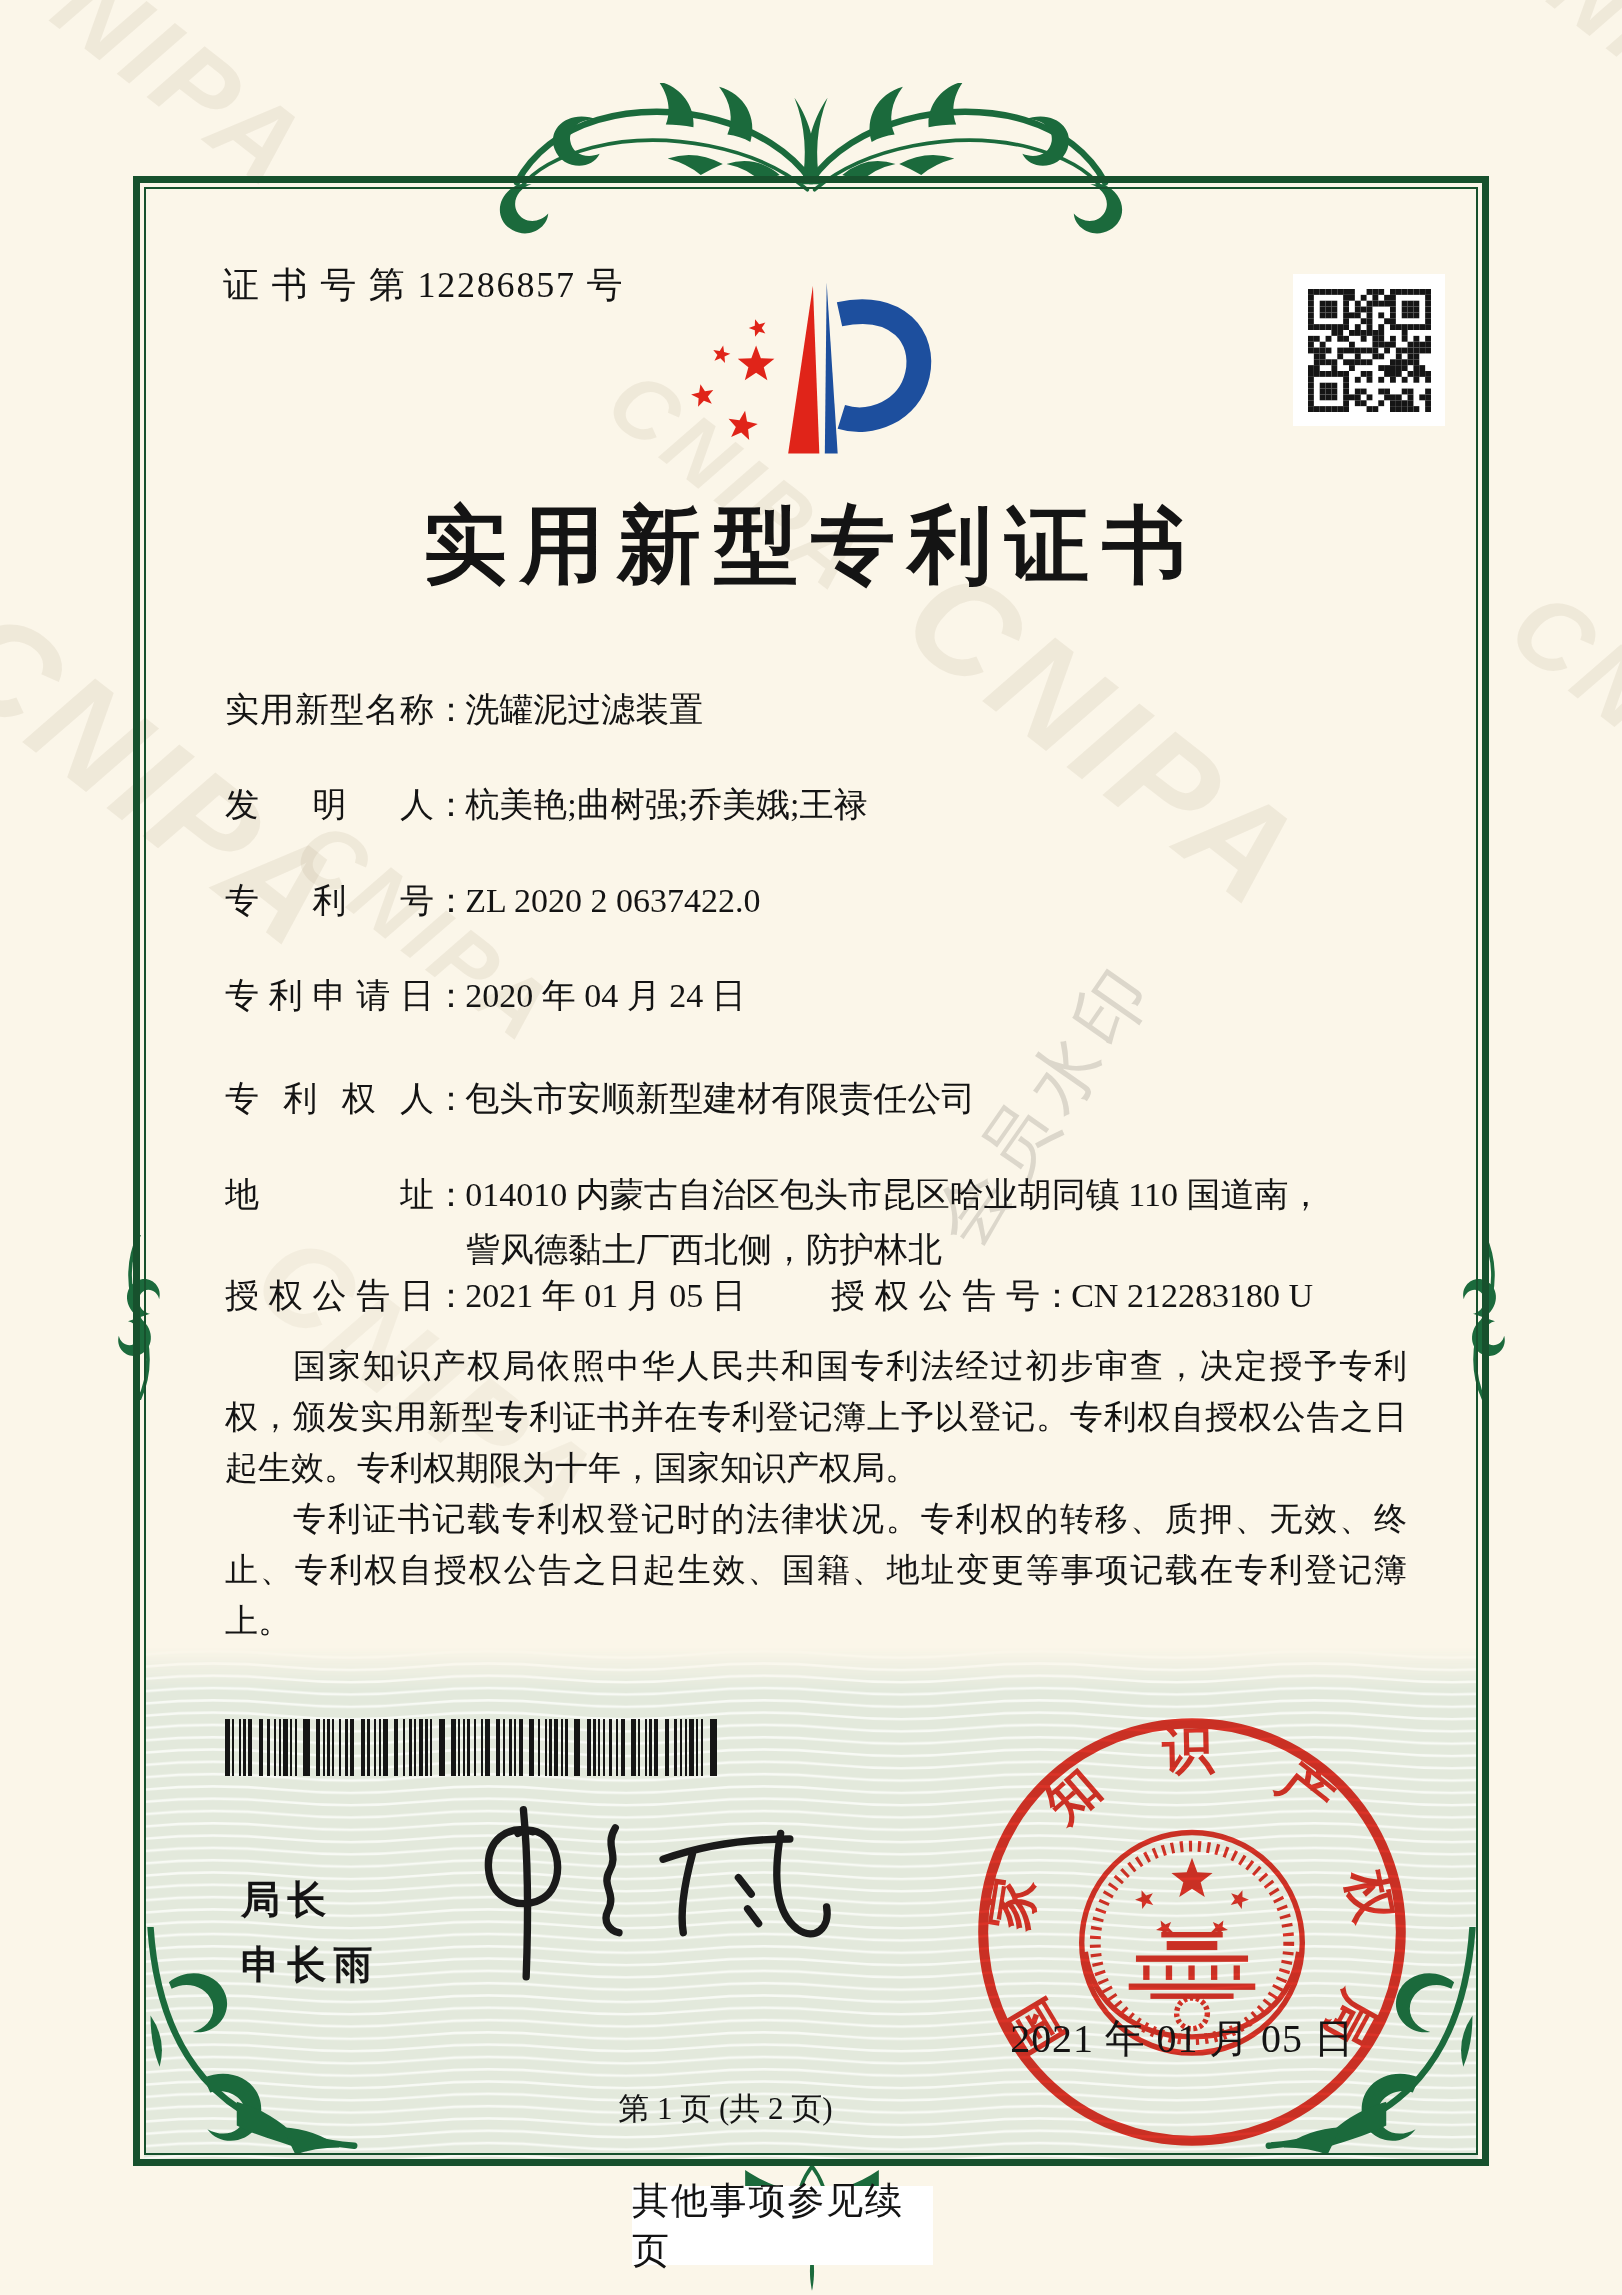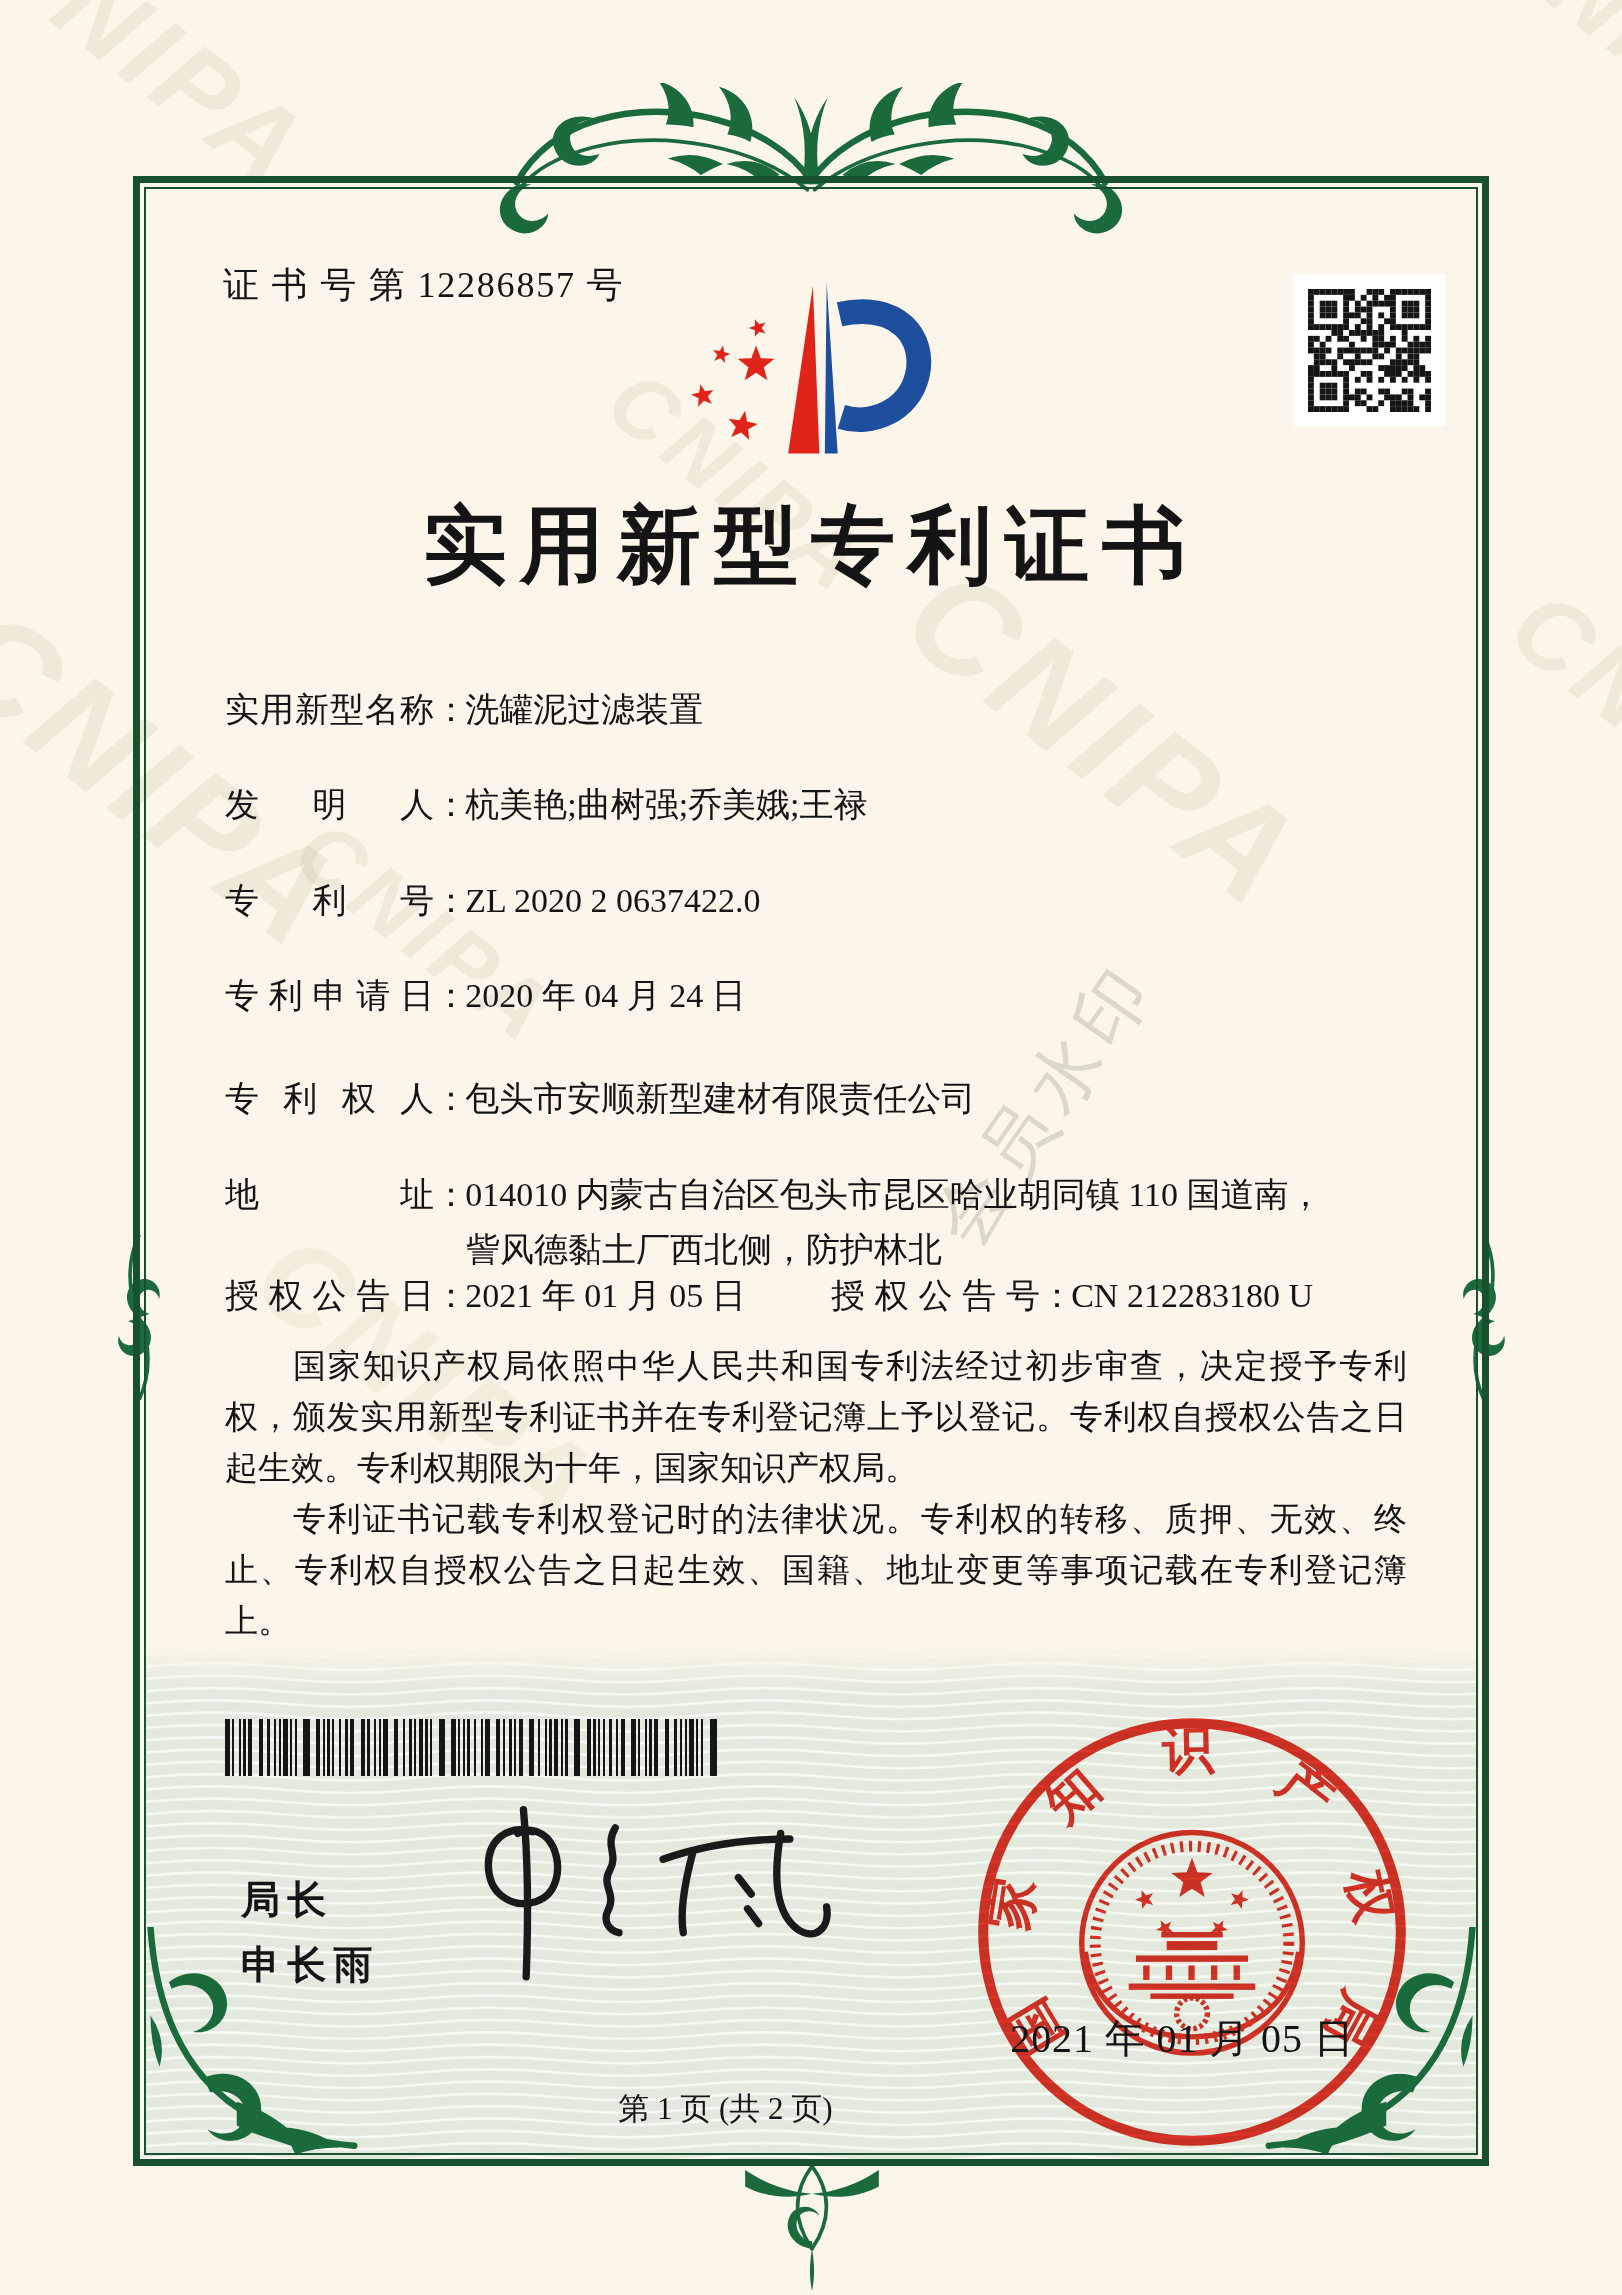--- a/index.html
+++ b/index.html
@@ -588,15 +588,16 @@
       <rect x="-70" y="45" width="140" height="7"></rect>
       <rect x="-46" y="56" width="92" height="6"></rect>
       <circle cy="78" r="17" fill="none" stroke="#e1271b" stroke-width="6" stroke-dasharray="4,3"></circle>
       <path d="M-118,10 C-110,70 -60,104 0,104" fill="none" stroke="#e1271b" stroke-width="6"></path>
       <path d="M118,10 C110,70 60,104 0,104" fill="none" stroke="#e1271b" stroke-width="6"></path>
     </g>
   </svg>
   <div class="sealdate">2021 年 01 月 05 日</div>
 
   <div class="pageinfo">第 1 页 (共 2 页)</div>
+  <div class="note">其他事项参见续页</div>
 
 </div>
 
 
 </body></html>

